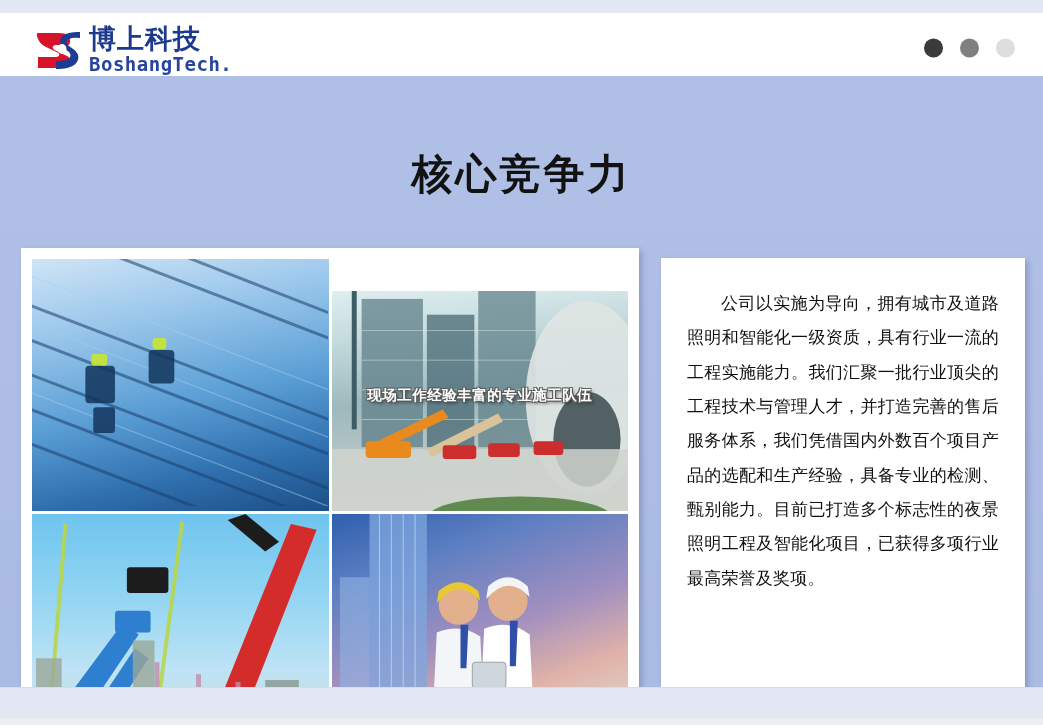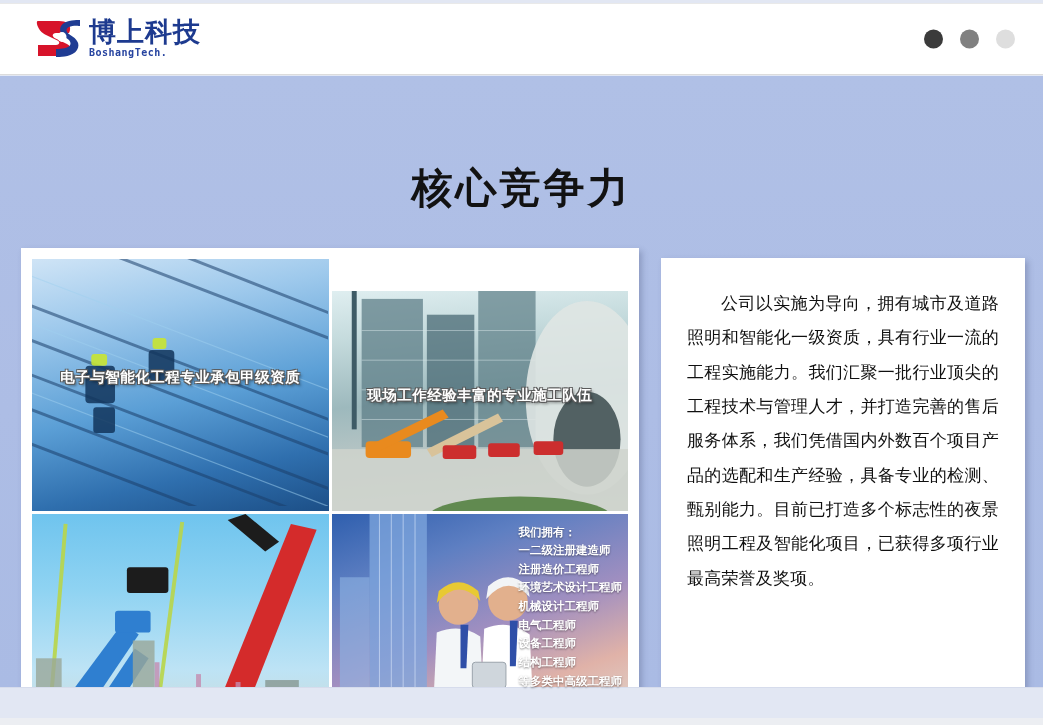--- a/index.html
+++ b/index.html
@@ -13,41 +13,41 @@
 
   .viewport {
     position: relative;
     width: 1043px; height: 725px;
     background: #e2e7f3;
   }
 
   
   .header-bar {
     position: absolute;
-    left: 0; top: 3px;
+    left: 0; top: 12px;
     width: 1043px; height: 72px;
     background: #ffffff;
     border-top: 1px solid #e9e9e9;
     border-bottom: 1px solid #dcdcdc;
   }
   .logo-wrap {
     position: absolute;
     left: 36px; top: 12px;
     display: flex; align-items: center; gap: 7px;
   }
   .logo-mark { width: 46px; height: 44px; display:block; }
   .logo-text { display: flex; flex-direction: column; line-height: 1; }
   .logo-cn {
     font-family: "DejaVu Sans", "Liberation Sans", sans-serif;
     font-size: 27px; font-weight: 700; color: #1d3a8f;
     letter-spacing: 1px;
   }
   .logo-en {
     font-family: "DejaVu Sans Mono", "Liberation Mono", monospace;
-    font-size: 10px; font-weight: 700; color: #2744a0;
+    font-size: 19px; font-weight: 700; color: #2744a0;
     letter-spacing: 0.5px; margin-top: 3px;
   }
 
   .dots {
     position: absolute;
     right: 28px; top: 50%; transform: translateY(-50%);
     display: flex; align-items: center; gap: 17px;
   }
   .dot { width: 19px; height: 19px; border-radius: 50%; }
   .dot.d1 { background: #3b3b3b; }
@@ -58,21 +58,21 @@
   .stage {
     position: absolute;
     left: 0; top: 76px;
     width: 1043px; height: 611px;
     background: #adbfe6;
     background: linear-gradient(180deg, #b0c0e6 0%, #adbde5 55%, #aabbe4 100%);
   }
 
   .slide-title {
     position: absolute;
-    left: 0; top: 92px;
+    left: 0; top: 78px;
     width: 1043px;
     text-align: center;
     font-family: "DejaVu Serif", "Liberation Serif", serif;
     font-size: 41px;
     font-weight: 700;
     color: #121212;
     letter-spacing: 3px;
     line-height: 1;
   }
 
@@ -223,21 +223,20 @@
               <rect x="54" y="108" width="30" height="38" rx="4"></rect>
               <rect x="118" y="92" width="26" height="34" rx="4"></rect>
               <rect x="62" y="150" width="22" height="26" rx="3"></rect>
             </g>
             <g fill="#c9e632" opacity=".9">
               <rect x="60" y="96" width="16" height="12" rx="3"></rect>
               <rect x="122" y="80" width="14" height="11" rx="3"></rect>
             </g>
           </svg>
           <div class="tile-cap cap">
-            <div>电子与智能化工程专业承包甲级资质</div>
           </div>
         </div>
 
         <div class="tile t2">
           <svg class="bldg" viewBox="0 0 300 250" preserveAspectRatio="none">
             <rect x="30" y="8" width="62" height="150" fill="#5f7f88" opacity=".75"></rect>
             <rect x="96" y="24" width="48" height="134" fill="#496a74" opacity=".75"></rect>
             <rect x="148" y="0" width="58" height="158" fill="#5c7d86" opacity=".7"></rect>
             <g stroke="#d9e7ea" stroke-width="1" opacity=".5">
               <line x1="30" y1="40" x2="206" y2="40"></line>
@@ -321,31 +320,20 @@
             </g>
             <g>
               <path d="M154 116 q26 -10 46 6 l6 120 l-58 0 Z" fill="#ffffff"></path>
               <rect x="160" y="212" width="46" height="40" fill="#232a3d"></rect>
               <circle cx="178" cy="88" r="20" fill="#e2b08d"></circle>
               <path d="M156 86 q22 -26 44 -2 l-2 -11 q-20 -18 -40 0 Z" fill="#f2f4f6"></path>
               <path d="M180 108 l8 0 l-2 46 l-6 0 Z" fill="#2f4fa8"></path>
             </g>
             <rect x="142" y="150" width="34" height="26" rx="3" fill="#cfd6dc" stroke="#9aa3ab"></rect>
           </svg>
-          <div class="cred-list">
-            <div class="hdr">我们拥有：</div>
-            <div>一二级注册建造师</div>
-            <div>注册造价工程师</div>
-            <div>环境艺术设计工程师</div>
-            <div>机械设计工程师</div>
-            <div>电气工程师</div>
-            <div>设备工程师</div>
-            <div>结构工程师</div>
-            <div>等多类中高级工程师</div>
-          </div>
         </div>
 
       </div>
     </div>
 
     <div class="right-card">
       <p class="body-copy">公司以实施为导向，拥有城市及道路照明和智能化一级资质，具有行业一流的工程实施能力。我们汇聚一批行业顶尖的工程技术与管理人才，并打造完善的售后服务体系，我们凭借国内外数百个项目产品的选配和生产经验，具备专业的检测、甄别能力。目前已打造多个标志性的夜景照明工程及智能化项目，已获得多项行业最高荣誉及奖项。</p>
     </div>
 
   </div>

